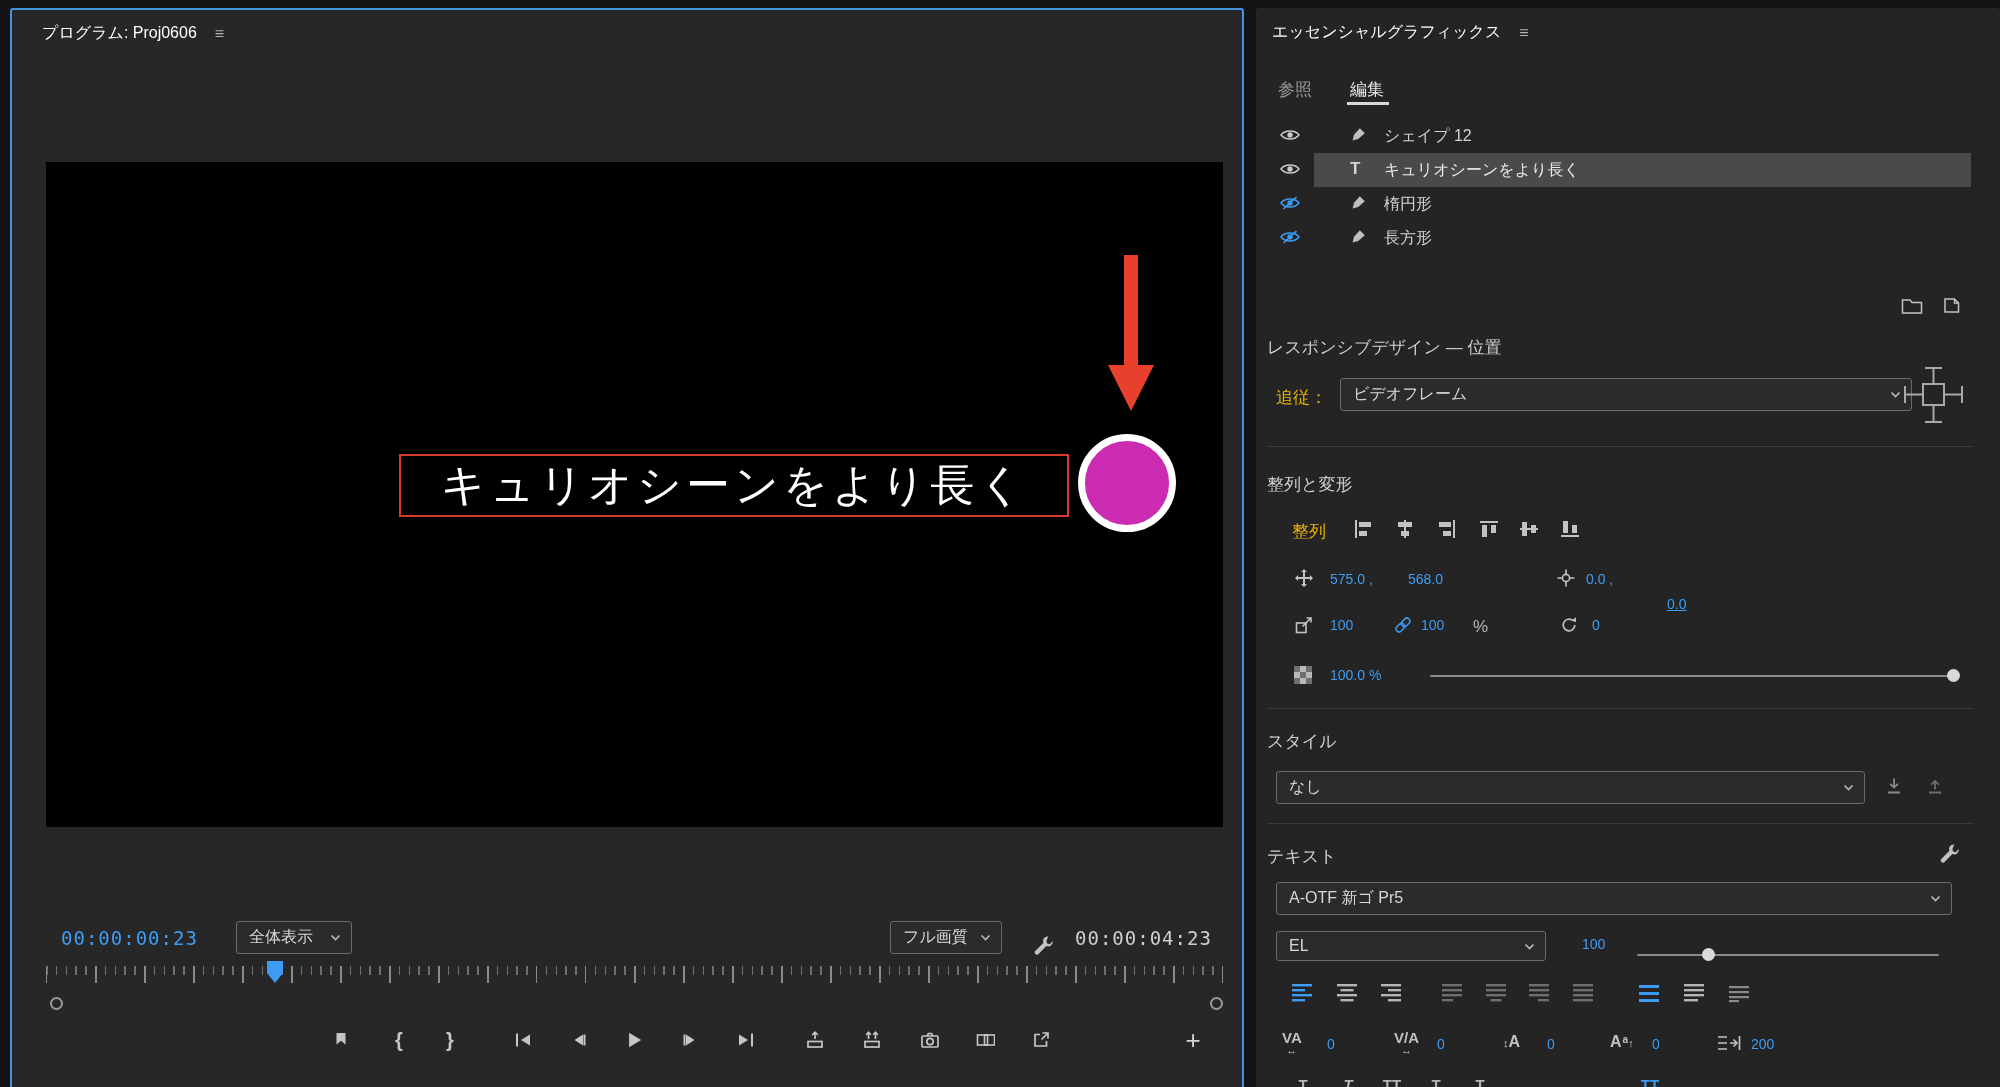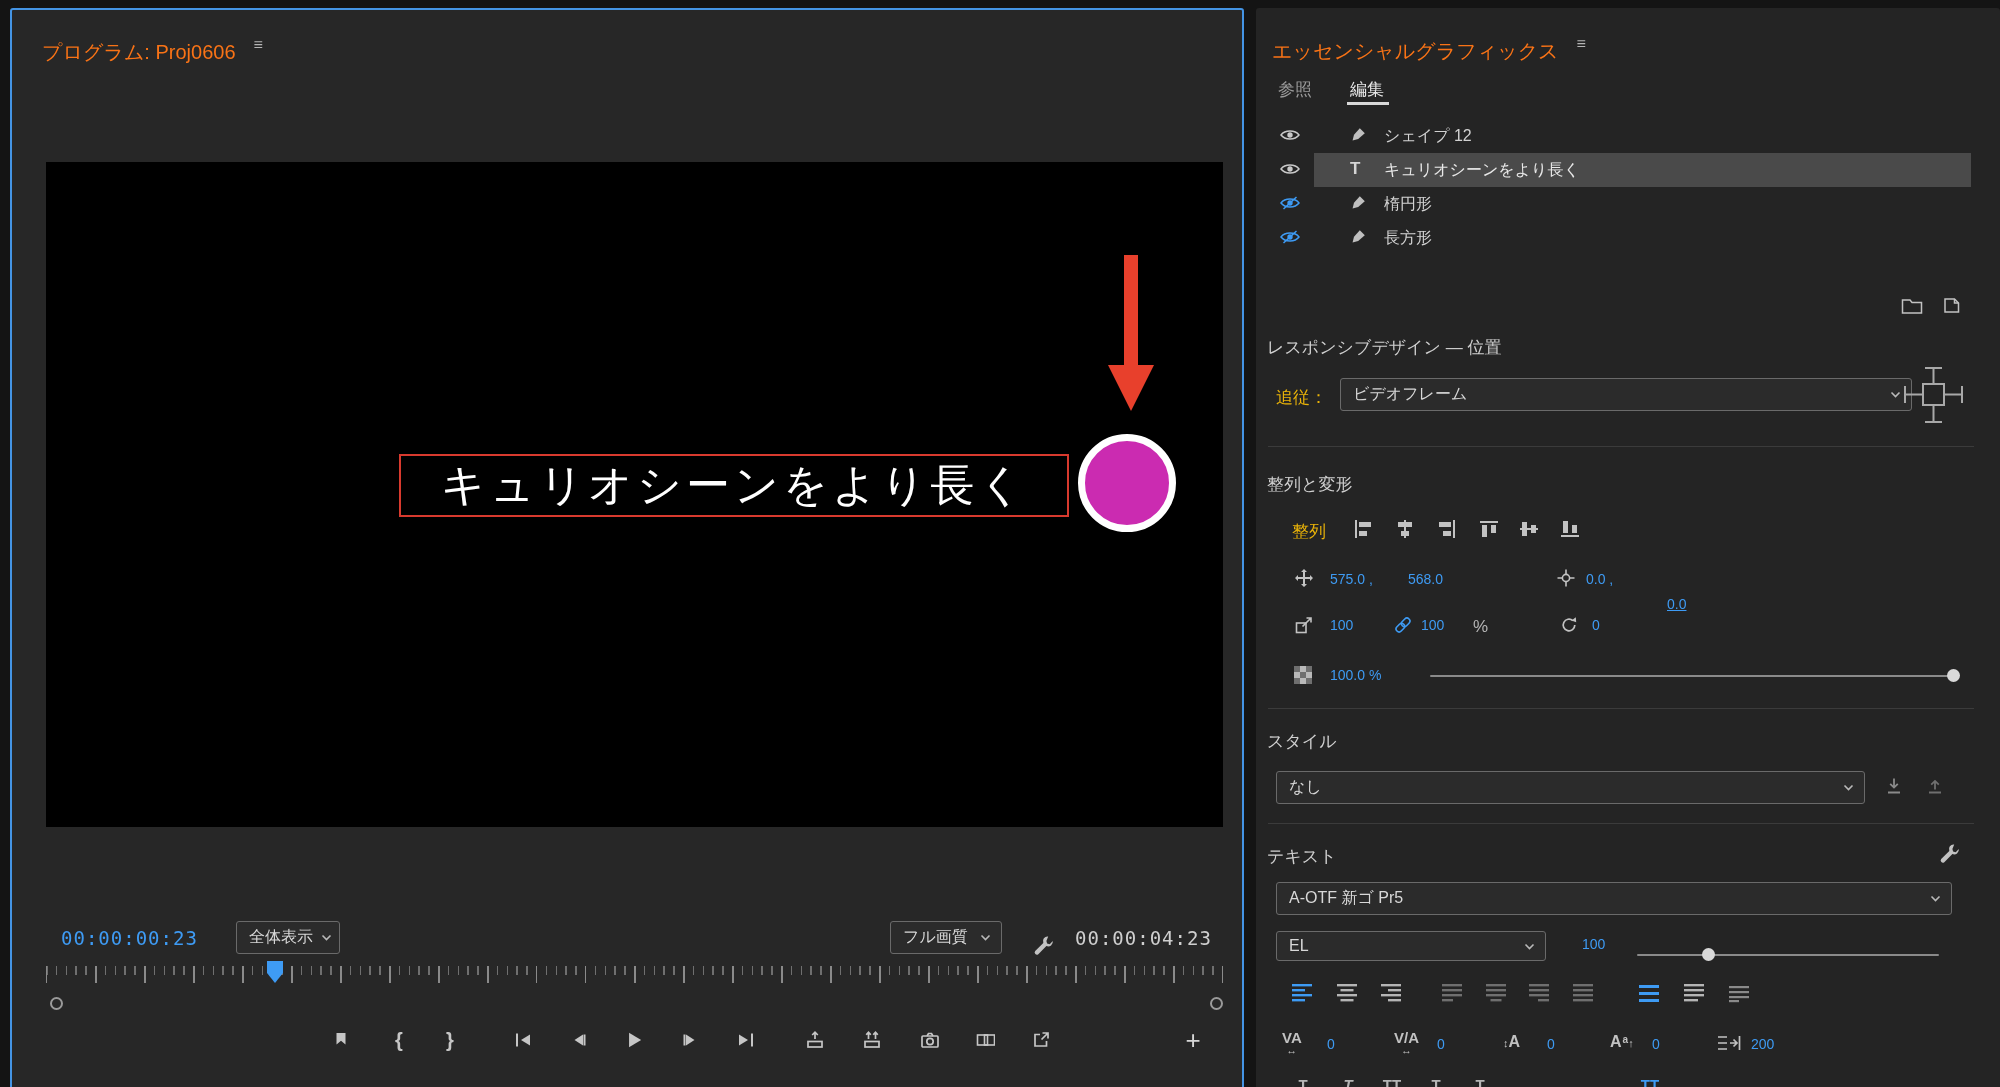--- a/index.html
+++ b/index.html
@@ -6,21 +6,21 @@
   html,body { width:2000px; height:1087px; }
   body {
     position:relative; overflow:hidden; background:#141414;
     font-family:"Liberation Sans","DejaVu Sans",sans-serif;
     -webkit-font-smoothing:antialiased;
   }
   .abs { position:absolute; }
   .panel { position:absolute; border-radius:3px; }
   .program-panel { left:10px; top:8px; width:1234px; height:1092px; background:#272727; border:2px solid #4494e4; }
   .eg-panel { left:1256px; top:8px; width:744px; height:1092px; background:#242424; }
-  .panel-title { color:#f97316; font-size:20px; white-space:nowrap;margin-top:16px; }
+  .panel-title { color:#ffffff; font-size:16px; white-space:nowrap; }
   .menu-glyph { color:#b5b5b5; font-size:16px; cursor:default; }
   .video { background:#000; }
   .canvas-text { color:#ffffff; font-weight:300; font-size:44px; letter-spacing:4px; white-space:nowrap; }
   .redbox { border:2px solid #d83a2e; display:flex; align-items:center; justify-content:center; }
   .magenta-circle { border-radius:50%; background:#cb2bb1; border:7px solid #ffffff; }
   .arrow-shaft { background:#e8402c; }
   .arrow-head { width:0; height:0; border-left:23px solid transparent; border-right:23px solid transparent; border-top:46px solid #e8402c; }
   .timecode { font-family:"DejaVu Sans Mono",monospace; font-size:19px; color:#3e9bf4; letter-spacing:1px; white-space:nowrap; }
   .duration  { font-family:"DejaVu Sans Mono",monospace; font-size:19px; color:#cfcfcf; letter-spacing:1px; white-space:nowrap; }
   .dd { position:absolute; display:flex; align-items:center; justify-content:space-between; gap:8px;
@@ -88,21 +88,21 @@
     <div class="abs redbox" style="left:353px; top:292px; width:670px; height:63px;">
       <span class="canvas-text">キュリオシーンをより長く</span>
     </div>
     <div class="abs magenta-circle" style="left:1032px; top:272px; width:98px; height:98px;"></div>
     <div class="abs arrow-shaft" style="left:1078px; top:93px; width:14px; height:111px;"></div>
     <div class="abs arrow-head" style="left:1062px; top:203px;"></div>
   </div>
 
   <span class="abs timecode" style="left:49px; top:917px;">00:00:00:23</span>
 
-  <div class="dd" style="left:224px; top:911px; width:104px;">
+  <div class="dd" style="left:224px; top:911px; width:116px;">
     <span>全体表示</span>
     <span class="chev">
       <svg width="11" height="7" viewBox="0 0 11 7">
           <path d="M1.5 1.5 L5.5 5.5 L9.5 1.5" fill="none" stroke="currentColor" stroke-width="1.6"></path>
         </svg>
     </span>
   </div>
 
   <div class="dd" style="left:878px; top:911px; width:112px;">
     <span>フル画質</span>

